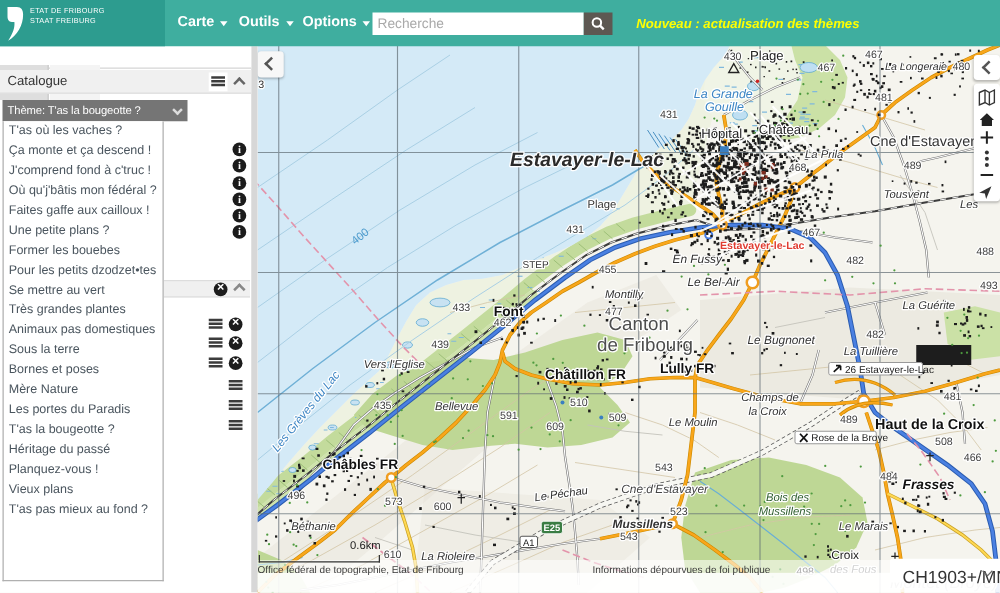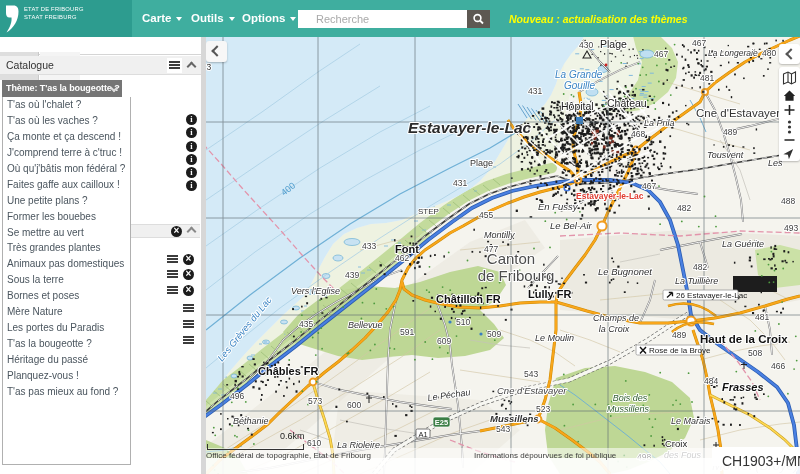--- a/index.html
+++ b/index.html
@@ -6,36 +6,36 @@
 #page { position:relative; width:800px; height:474px; }
 .abs { position:absolute; }
 
 #hdr { left:0; top:0; width:800px; height:37px; background:#3fae9f; }
 #hdrl { left:0; top:0; width:132px; height:37px; background:#2d9c8f; }
 #logo { left:5px; top:5px; }
 .hbrand { left:24px; color:#fff; font-size:5.8px; letter-spacing:0.25px; }
 #menu { left:142px; top:0; height:37px; color:#fff; font-size:11.5px; font-weight:bold; }
 .mi { position:absolute; top:12px; white-space:nowrap; }
 .caret { position:absolute; right:-11px; top:4.5px; width:0; height:0; border-left:3.5px solid transparent; border-right:3.5px solid transparent; border-top:4px solid #fff; }
-#srch { left:298px; top:10px; width:169px; height:18px; background:#fff; border:none; color:#a9a9a9; font-size:11px; line-height:18px; padding-left:18px; }
+#srch { left:298px; top:10px; width:169px; height:18px; background:#fff; border:none; color:#a9a9a9; font-size:11px; line-height:18px; padding-left:4px; }
 #srchb { left:467px; top:10px; width:23px; height:18px; background:#5d5852; }
 #nouveau { left:509px; top:13px; color:#ffff00; font-size:10.5px; font-weight:bold; font-style:italic; }
 
 #side { left:0; top:37px; width:201px; height:437px; background:#fff; }
 #tabs { left:0; top:37px; width:201px; height:18px; background:#fff; border-bottom:1px solid #d5d5d5; }
 .tab { position:absolute; top:15px; height:28px; font-size:9.5px; line-height:18px; text-align:center; }
 #tab1 { left:0; width:39px; background:#dedede; color:#222; border-right:1px solid #c9c9c9; }
 #tab2 { left:40px; width:40px; background:#f4f4f4; color:#9a9a9a; }
 #cata { left:0; top:56px; width:201px; height:19px; background:#f0f0f0; border-bottom:1px solid #ddd; font-size:10.5px; color:#333; line-height:19px; padding-left:6px; }
 #catai { left:167px; top:58px; width:15px; height:15px; background:#fff; }
 .hbars { position:absolute; width:11px; height:8px; border-top:2px solid #3c3c3c; border-bottom:2px solid #3c3c3c; }
 .hbars::after { content:""; position:absolute; left:0; top:1px; width:11px; height:2px; background:#3c3c3c; }
 #catac { left:188px; top:63px; }
 .chevup { width:7px; height:7px; border-left:2px solid #666; border-top:2px solid #666; transform:rotate(45deg); }
-#thbtn { left:2px; top:80px; width:120px; height:17px; background:#757575; color:#fff; font-size:9px; font-weight:bold; line-height:17px; padding-left:4px; letter-spacing:-0.1px; }
+#thbtn { left:2px; top:80px; width:148px; height:17px; background:#757575; color:#fff; font-size:9px; font-weight:normal; line-height:17px; padding-left:4px; letter-spacing:-0.1px; }
 #thbtn .tc { position:absolute; right:5px; top:5px; width:6px; height:6px; border-left:2px solid #ddd; border-top:2px solid #ddd; transform:rotate(-135deg); }
 #dd { left:2px; top:97px; width:129px; height:368px; background:#fff; border:1px solid #b0b0b0; border-top:none; }
 .ddi { height:15.95px; line-height:15.95px; font-size:10px; color:#4a555e; padding-left:4px; white-space:nowrap; }
 .cicon { position:absolute; width:11px; height:11px; border-radius:50%; background:#1c1c1c; color:#fff; font-size:8.5px; font-weight:bold; text-align:center; line-height:11px; font-family:"Liberation Serif",serif; }
 .xi { font-family:"Liberation Sans",sans-serif; font-size:10px; line-height:10px; }
 #lhdr { left:131px; top:224px; width:69px; height:14px; background:#f0f0f0; border-top:1px solid #ddd; border-bottom:1px solid #ddd; }
 #lhx { left:171px; top:225.5px; }
 #lhc { left:188px; top:228px; }
 #sbar { left:201px; top:37px; width:5px; height:437px; background:#d7d7d7; }
 
@@ -2211,38 +2211,39 @@
     <div class="cicon xi" style="left:183px;top:253.5px;">×</div>
     <div class="hbars" style="left:167px;top:270px;"></div>
     <div class="cicon xi" style="left:183px;top:269.0px;">×</div>
     <div class="hbars" style="left:167px;top:286px;"></div>
     <div class="cicon xi" style="left:183px;top:285.0px;">×</div>
 <div class="hbars" style="left:183px;top:304px;"></div>
     <div class="hbars" style="left:183px;top:320px;"></div>
     <div class="hbars" style="left:183px;top:336px;"></div>
 <div class="abs" id="thbtn">Thème: T'as la bougeotte ?<span class="tc"></span></div>
 <div class="abs" id="dd">
-      <div class="ddi">T'as où l'chalet ?</div>
       <div class="ddi">T'as où les vaches ?</div>
       <div class="ddi">Ça monte et ça descend !</div>
-      <div class="ddi">J'comprend terre à c'truc !</div>
+      <div class="ddi">J'comprend fond à c'truc !</div>
       <div class="ddi">Où qu'j'bâtis mon fédéral ?</div>
       <div class="ddi">Faites gaffe aux cailloux !</div>
       <div class="ddi">Une petite plans ?</div>
       <div class="ddi">Former les bouebes</div>
+      <div class="ddi">Pour les petits dzodzet•tes</div>
       <div class="ddi">Se mettre au vert</div>
       <div class="ddi">Très grandes plantes</div>
       <div class="ddi">Animaux pas domestiques</div>
       <div class="ddi">Sous la terre</div>
       <div class="ddi">Bornes et poses</div>
       <div class="ddi">Mère Nature</div>
       <div class="ddi">Les portes du Paradis</div>
       <div class="ddi">T'as la bougeotte ?</div>
       <div class="ddi">Héritage du passé</div>
       <div class="ddi">Planquez-vous !</div>
+      <div class="ddi">Vieux plans</div>
       <div class="ddi">T'as pas mieux au fond ?</div>
     </div>
 <div class="abs" id="hdr"></div>
 <div class="abs" id="hdrl"></div>
 <div class="abs" id="logo"><svg width="14" height="28" viewBox="0 0 14 28">
 <path d="M1 0.5 L8.5 0.5 C12 0.5 13.5 3 13.5 6.5 C13.5 15 9 23 1.5 27.5 C5.5 21.5 7 16.5 6.5 12.5 L4.5 12.5 C2 12.5 1 10.5 1 8 Z" fill="#fff"></path>
 </svg></div>
 <div class="abs hbrand" style="top:5.5px;">ETAT DE FRIBOURG</div>
 <div class="abs hbrand" style="top:14px;">STAAT FREIBURG</div>
 <div class="abs" id="menu">

